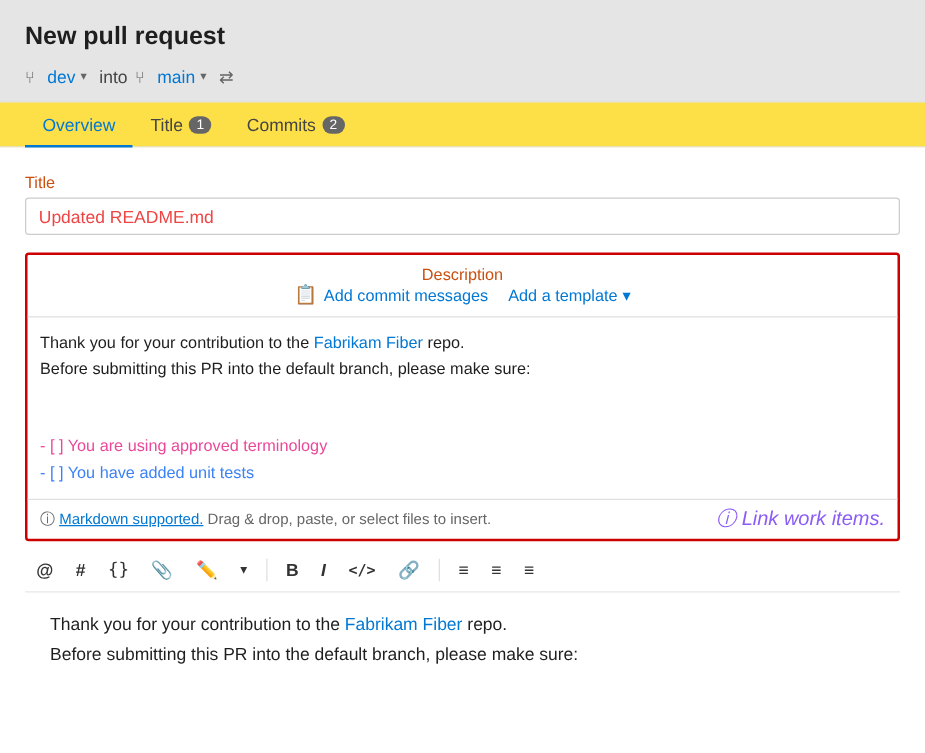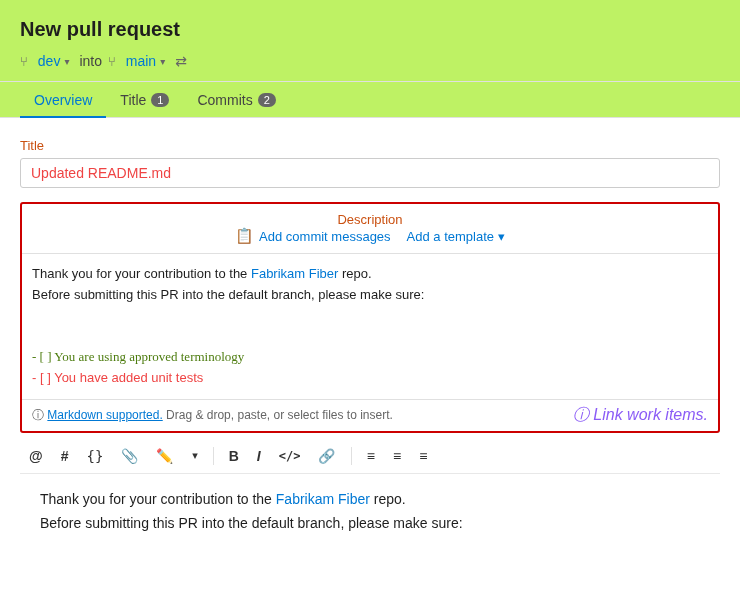--- a/index.html
+++ b/index.html
@@ -6,21 +6,21 @@
     body {
       font-family: -apple-system, BlinkMacSystemFont, 'Segoe UI', sans-serif;
       font-size: 14px;
       background: #fff;
       color: #1e1e1e;
       width: 740px;
       min-height: 602px;
     }
     .page-header {
       padding: 18px 20px 10px 20px;
-      background: #bef264;
+      background: #e5e5e5;
       border-bottom: 1px solid #e0e0e0;
     }
     .page-title {
       font-size: 20px;
       font-weight: 600;
       color: #1e1e1e;
       margin-bottom: 10px;
     }
     .branch-row {
       display: flex;
@@ -53,21 +53,21 @@
       color: #666;
       font-size: 14px;
       cursor: pointer;
     }
     .into-text { color: #444; }
     .tabs {
       display: flex;
       align-items: flex-end;
       gap: 0;
       padding: 0 20px;
-      background: #bef264;
+      background: #fde047;
       border-bottom: 1px solid #e0e0e0;
     }
     .tab {
       padding: 10px 14px 8px;
       cursor: pointer;
       color: #444;
       font-size: 14px;
       display: flex;
       align-items: center;
       gap: 5px;
@@ -269,22 +269,22 @@
           <span>▾</span>
         </button>
       </div>
     </div>
 
     <div style="padding: 10px; min-height: 130px; font-size: 13px; line-height: 1.6; color: #1e1e1e;">
       <span>Thank you for your contribution to the </span><span style="color:#0078d4;">Fabrikam Fiber</span><span> repo.</span><br>
       <span>Before submitting this PR into the default branch, please make sure:</span><br>
       <br>
       <br>
-      <span style="color:#4d7c0f;font-family:Liberation Serif, serif;">- [ ] You are using approved terminology</span><br>
-      <span style="color:#ef4444;">- [ ] You have added unit tests</span>
+      <span style="color:#ec4899;">- [ ] You are using approved terminology</span><br>
+      <span style="color:#3b82f6;">- [ ] You have added unit tests</span>
     </div>
 
     <div class="desc-footer">
       <div>
         <span style="color:#666; font-size:12px;">ⓘ</span>
         <span class="markdown-link">Markdown supported.</span>
         <span> Drag &amp; drop, paste, or select files to insert.</span>
       </div>
       <div>
         <span style="color:#8b5cf6; font-size:16px;font-style:italic;">ⓘ Link work items.</span>

